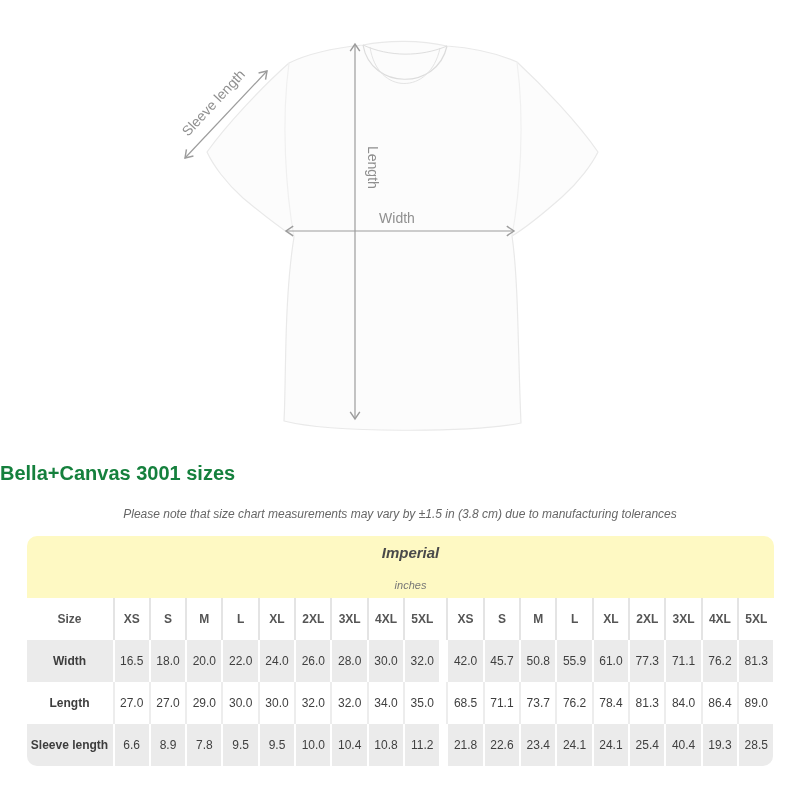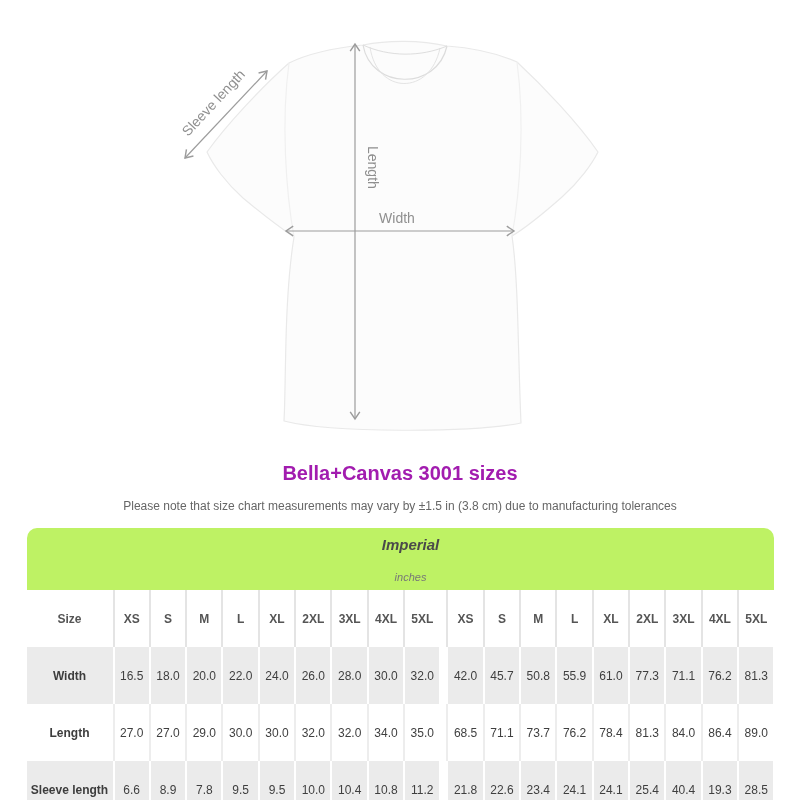--- a/index.html
+++ b/index.html
@@ -1,34 +1,34 @@
 <!DOCTYPE html>
 <html><head>
 <meta charset="utf-8">
 <style>
   html,body{margin:0;padding:0;width:800px;height:800px;background:#fff;overflow:hidden;
     font-family:"Liberation Sans",sans-serif;-webkit-font-smoothing:antialiased}
   .diagram{position:relative;width:800px;height:456px}
   .diagram svg{display:block}
   svg text{font-family:"Liberation Sans",sans-serif}
 
-  .page-title{text-align:center;font-size:20px;font-weight:bold;color:#a21caf;margin:6px 0 0}
-  .page-note{text-align:center;font-size:12px;color:#666;margin-top:14px}
+  .page-title{font-size:20px;font-weight:bold;color:#15803d;margin:6px 0 0}
+  .page-note{text-align:center;font-size:12px;font-style:italic;color:#666;margin-top:22px}
 
   .size-table{width:747px;margin:15px auto 0}
-  .band{display:flex;background:#bef264;border-radius:10px 10px 0 0;height:62px}
+  .band{display:flex;background:#fef9c3;border-radius:10px 10px 0 0;height:62px}
   .band .label-spacer{width:86px}
   .band .gap{width:7px;background:transparent}
   .band .group{flex:1;display:flex;flex-direction:column;align-items:center;justify-content:center}
   .band .group.imperial .inner{transform:translateX(-29px)}
   .inner{display:flex;flex-direction:column;align-items:center}
   .group-name{font-size:15px;font-weight:bold;font-style:italic;color:#4a4a4a}
   .group-unit{font-size:11px;font-style:italic;color:#777;margin-top:18px}
 
-  .t-row{display:flex;height:57px}
+  .t-row{display:flex;height:42px}
   .cell{flex:1;display:flex;align-items:center;justify-content:center;
     font-size:12px;color:#3f3f3f;background:var(--bg)}
   .cell + .cell{border-left:2px solid var(--div)}
   .gap{width:7px;background:#fff}
   .gap + .cell{border-left:2px solid var(--div)}
   .label-cell{flex:0 0 86px;font-weight:bold;color:#3d3d3d}
   .row-gray{--bg:#ebebeb;--div:#ffffff}
   .row-white{--bg:#ffffff;--div:#ededed}
   .size-row{--bg:#ffffff;--div:#e4e4e4}
   .size-row .cell{font-weight:bold;color:#555}

